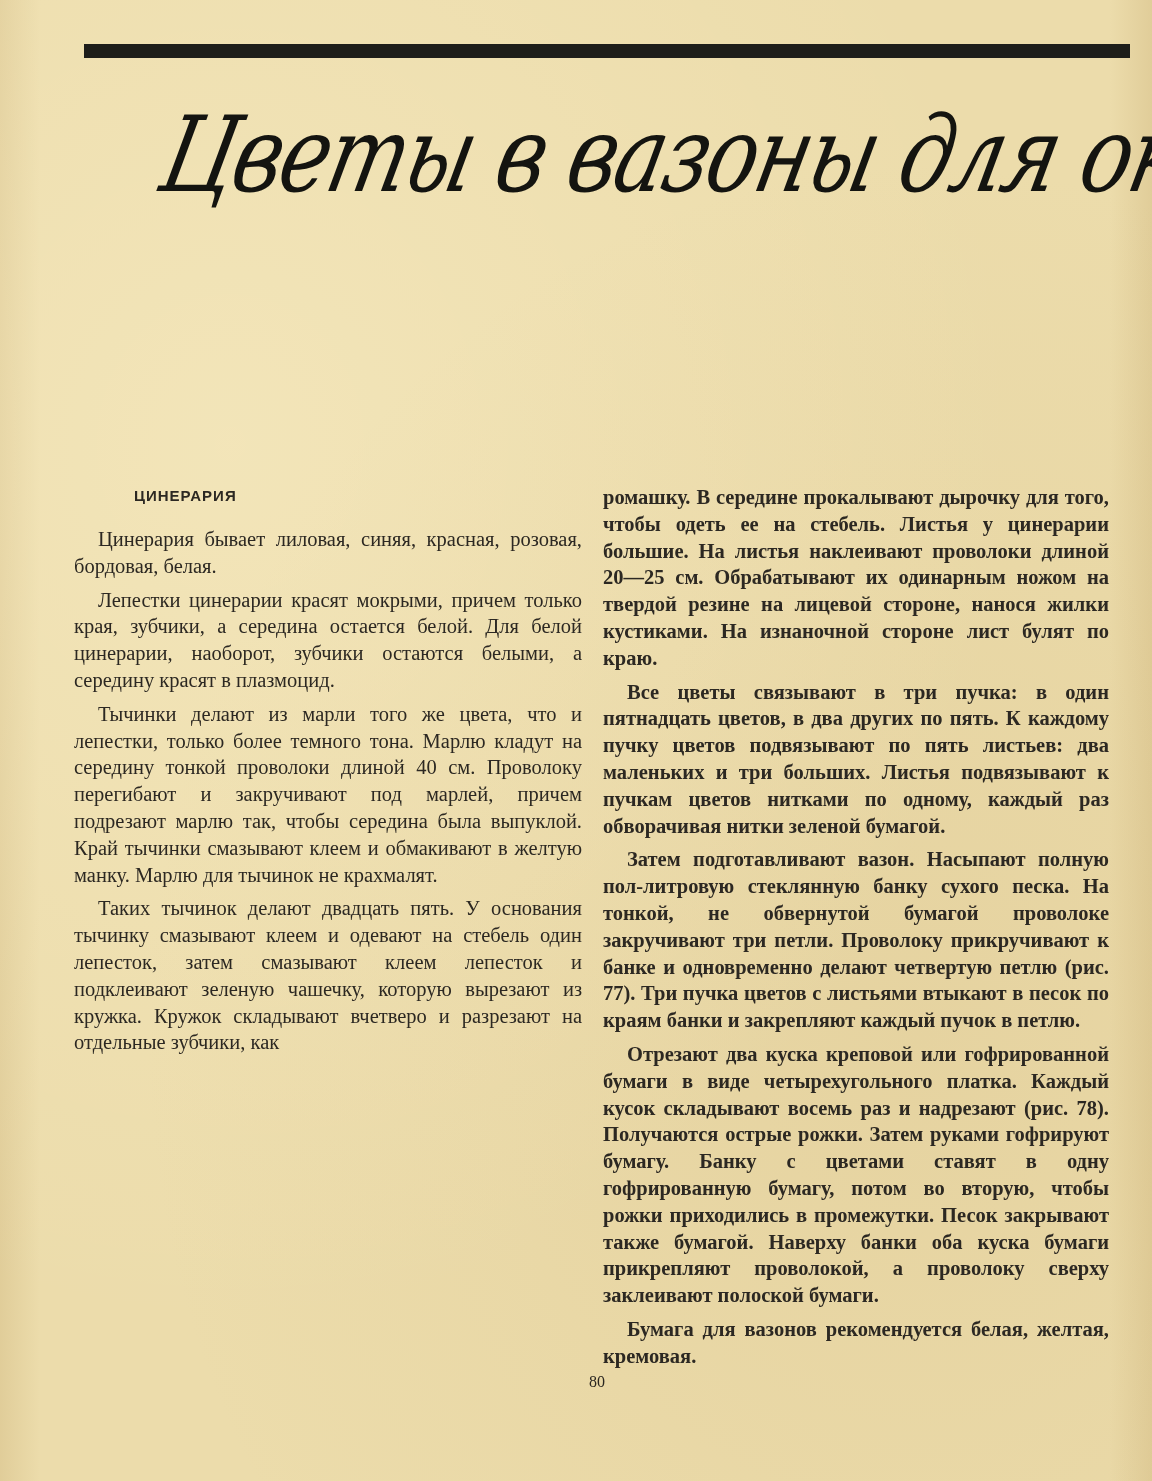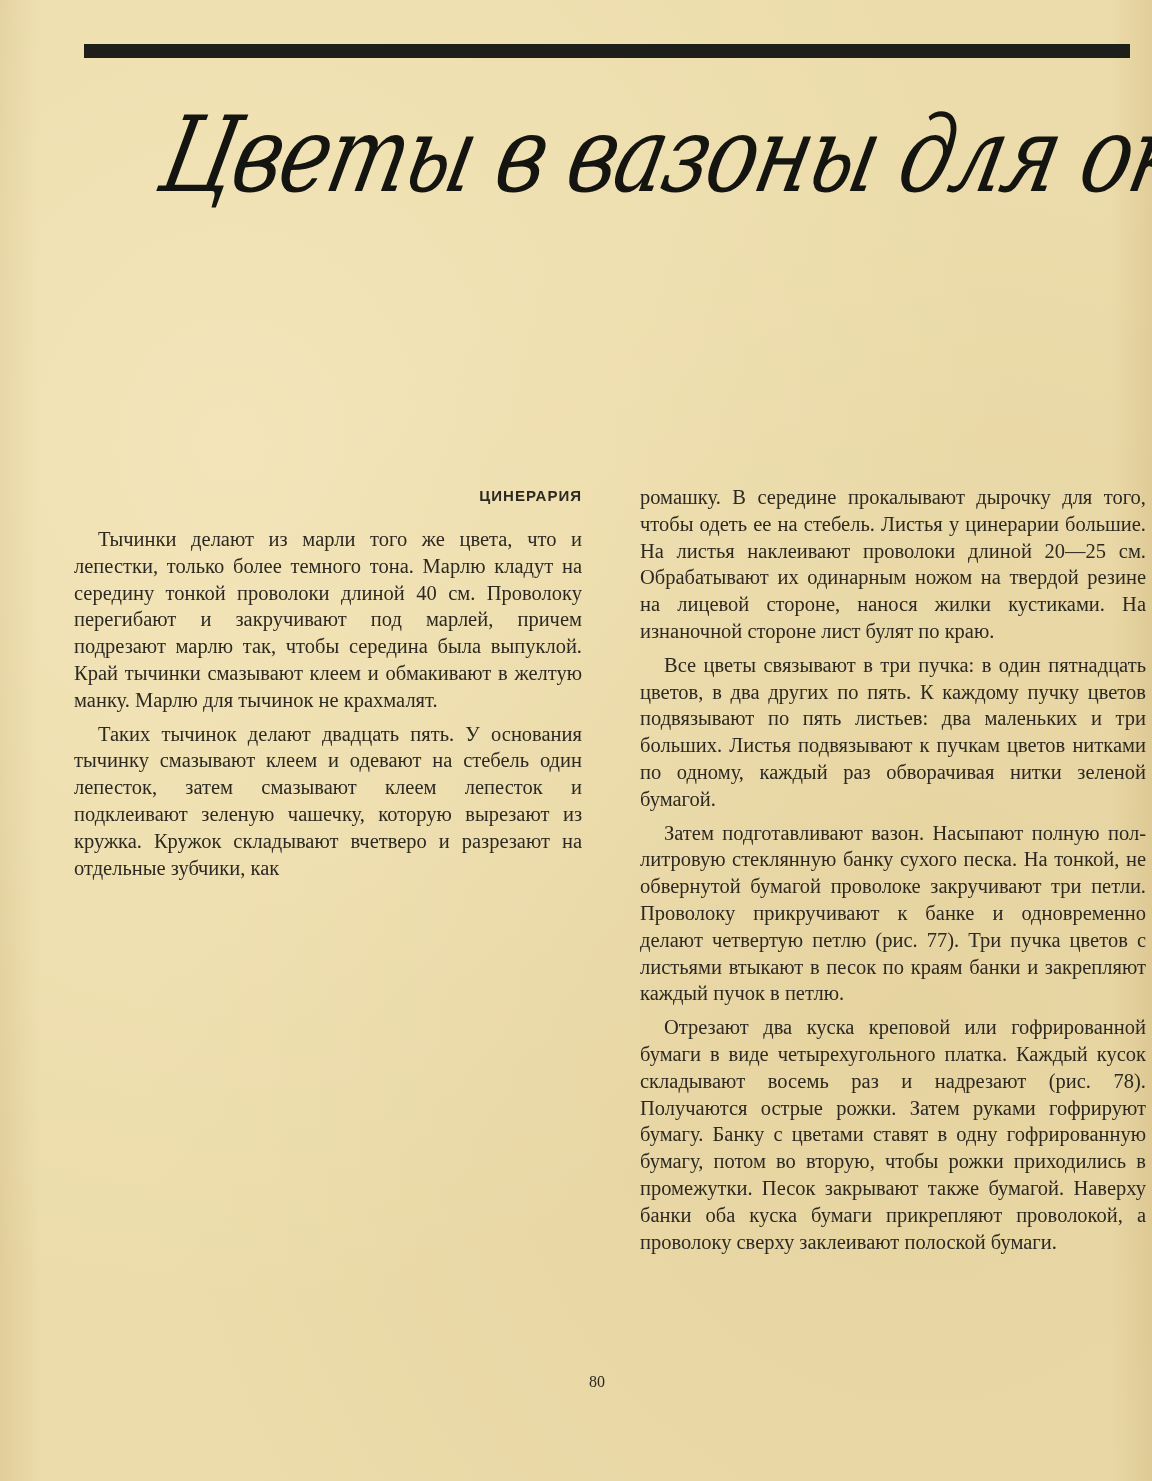--- a/index.html
+++ b/index.html
@@ -27,23 +27,23 @@
       transform-origin: left top;
       white-space: nowrap;
     }
     .col {
       position: absolute; top: 484px;
       font-size: 20.5px; line-height: 26.8px;
       text-align: justify;
       color: #2c2822;
     }
     .col-left { left: 74px; width: 508px; }
-    .col-right { left: 640px; width: 506px; top: 484px; }
+    .col-right { left: 603px; width: 506px; top: 484px; font-weight: bold; }
     .section-heading {
-      text-align: right; font-weight: bold; font-size: 15px;
+      text-align: left; font-weight: bold; font-size: 15px;
       letter-spacing: 1px; margin: 0 0 18px 0; padding-left: 60px;
       font-family: "Liberation Sans", "DejaVu Sans", sans-serif;
       line-height: 24px;
     }
     .para { margin: 0 0 7px 0; text-indent: 24px; }
     .para.cont { text-indent: 0; }
     .page-number {
       position: absolute; left: 589px; top: 1373px;
       font-weight: normal; font-size: 16px;
       font-family: "Liberation Serif", serif;
@@ -51,24 +51,27 @@
   </style>
 </head>
 <body>
 
 <div class="top-rule"></div>
 
 <div class="title">Цветы в вазоны для окон</div>
 
 <div class="col col-left">
   <div class="section-heading">ЦИНЕРАРИЯ</div>
+  <p class="para">Цинерария бывает лиловая, синяя, красная, розовая, бордовая, белая.</p>
+  <p class="para">Лепестки цинерарии красят мокрыми, причем только края, зубчики, а середина остается белой. Для белой цинерарии, наоборот, зубчики остаются белыми, а середину красят в плазмоцид.</p>
   <p class="para">Тычинки делают из марли того же цвета, что и лепестки, только более темного тона. Марлю кладут на середину тонкой проволоки длиной 40 см. Проволоку перегибают и закручивают под марлей, причем подрезают марлю так, чтобы середина была выпуклой. Край тычинки смазывают клеем и обмакивают в желтую манку. Марлю для тычинок не крахмалят.</p>
   <p class="para">Таких тычинок делают двадцать пять. У основания тычинку смазывают клеем и одевают на стебель один лепесток, затем смазывают клеем лепесток и подклеивают зеленую чашечку, которую вырезают из кружка. Кружок складывают вчетверо и разрезают на отдельные зубчики, как</p>
 </div>
 
 <div class="col col-right">
   <p class="para cont">ромашку. В середине прокалывают дырочку для того, чтобы одеть ее на стебель. Листья у цинерарии большие. На листья наклеивают проволоки длиной 20—25 см. Обрабатывают их одинарным ножом на твердой резине на лицевой стороне, нанося жилки кустиками. На изнаночной стороне лист булят по краю.</p>
   <p class="para">Все цветы связывают в три пучка: в один пятнадцать цветов, в два других по пять. К каждому пучку цветов подвязывают по пять листьев: два маленьких и три больших. Листья подвязывают к пучкам цветов нитками по одному, каждый раз обворачивая нитки зеленой бумагой.</p>
   <p class="para">Затем подготавливают вазон. Насыпают полную пол-литровую стеклянную банку сухого песка. На тонкой, не обвернутой бумагой проволоке закручивают три петли. Проволоку прикручивают к банке и одновременно делают четвертую петлю (рис. 77). Три пучка цветов с листьями втыкают в песок по краям банки и закрепляют каждый пучок в петлю.</p>
   <p class="para">Отрезают два куска креповой или гофрированной бумаги в виде четырехугольного платка. Каждый кусок складывают восемь раз и надрезают (рис. 78). Получаются острые рожки. Затем руками гофрируют бумагу. Банку с цветами ставят в одну гофрированную бумагу, потом во вторую, чтобы рожки приходились в промежутки. Песок закрывают также бумагой. Наверху банки оба куска бумаги прикрепляют проволокой, а проволоку сверху заклеивают полоской бумаги.</p>
+  <p class="para">Бумага для вазонов рекомендуется белая, желтая, кремовая.</p>
 </div>
 
 <div class="page-number">80</div>
 
 </body></html>

